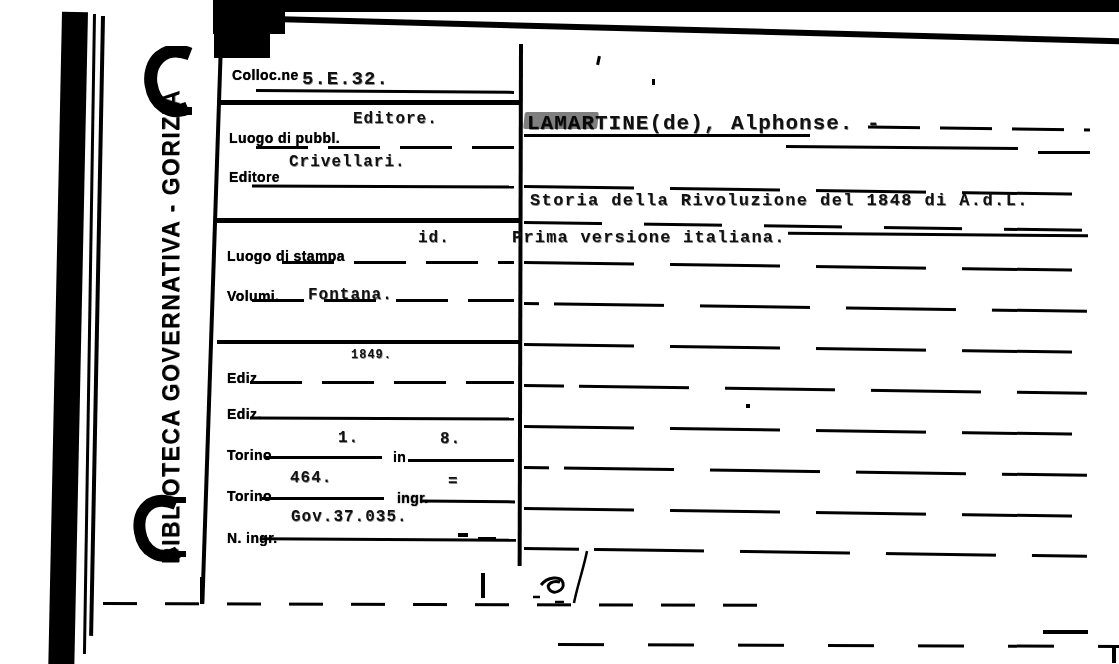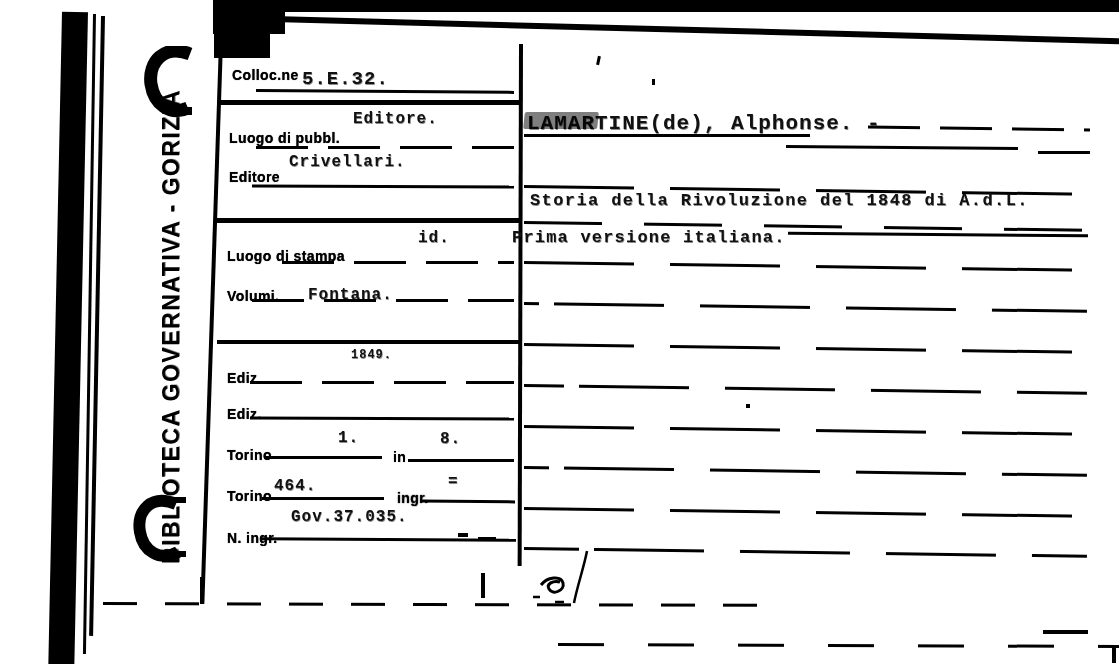--- a/index.html
+++ b/index.html
@@ -90,21 +90,21 @@
   <div class="u" style="left:250px;top:417px;width:264px;transform:rotate(.2deg);"></div>
 
   <div class="lbl" style="left:227px;top:447px;">Torino</div>
   <div class="v" style="left:338px;top:429px;">1.</div>
   <div class="lbl" style="left:393px;top:449px;">in</div>
   <div class="v" style="left:440px;top:430px;">8.</div>
   <div class="u" style="left:264px;top:456px;width:118px;"></div>
   <div class="u" style="left:408px;top:459px;width:106px;"></div>
 
   <div class="lbl" style="left:227px;top:488px;">Torino</div>
-  <div class="v" style="left:274px;top:469px;margin-top:8px;">464.</div>
+  <div class="v" style="left:290px;top:469px;">464.</div>
   <div class="lbl" style="left:397px;top:490px;text-shadow:0 0 1.4px #000;">ingr.</div>
   <div class="v" style="left:448px;top:473px;">=</div>
   <div class="u" style="left:262px;top:497px;width:122px;"></div>
   <div class="u" style="left:420px;top:500px;width:95px;transform:rotate(.5deg);"></div>
 
   <div class="lbl" style="left:227px;top:530px;">N. ingr.</div>
   <div class="v" style="left:291px;top:508px;">Gov.37.035.</div>
   <div class="u" style="left:260px;top:538px;width:256px;transform:rotate(.3deg);"></div>
   <div class="art" style="left:458px;top:533px;width:10px;height:4px;"></div>
   <div class="art" style="left:478px;top:537px;width:18px;height:4px;"></div>

